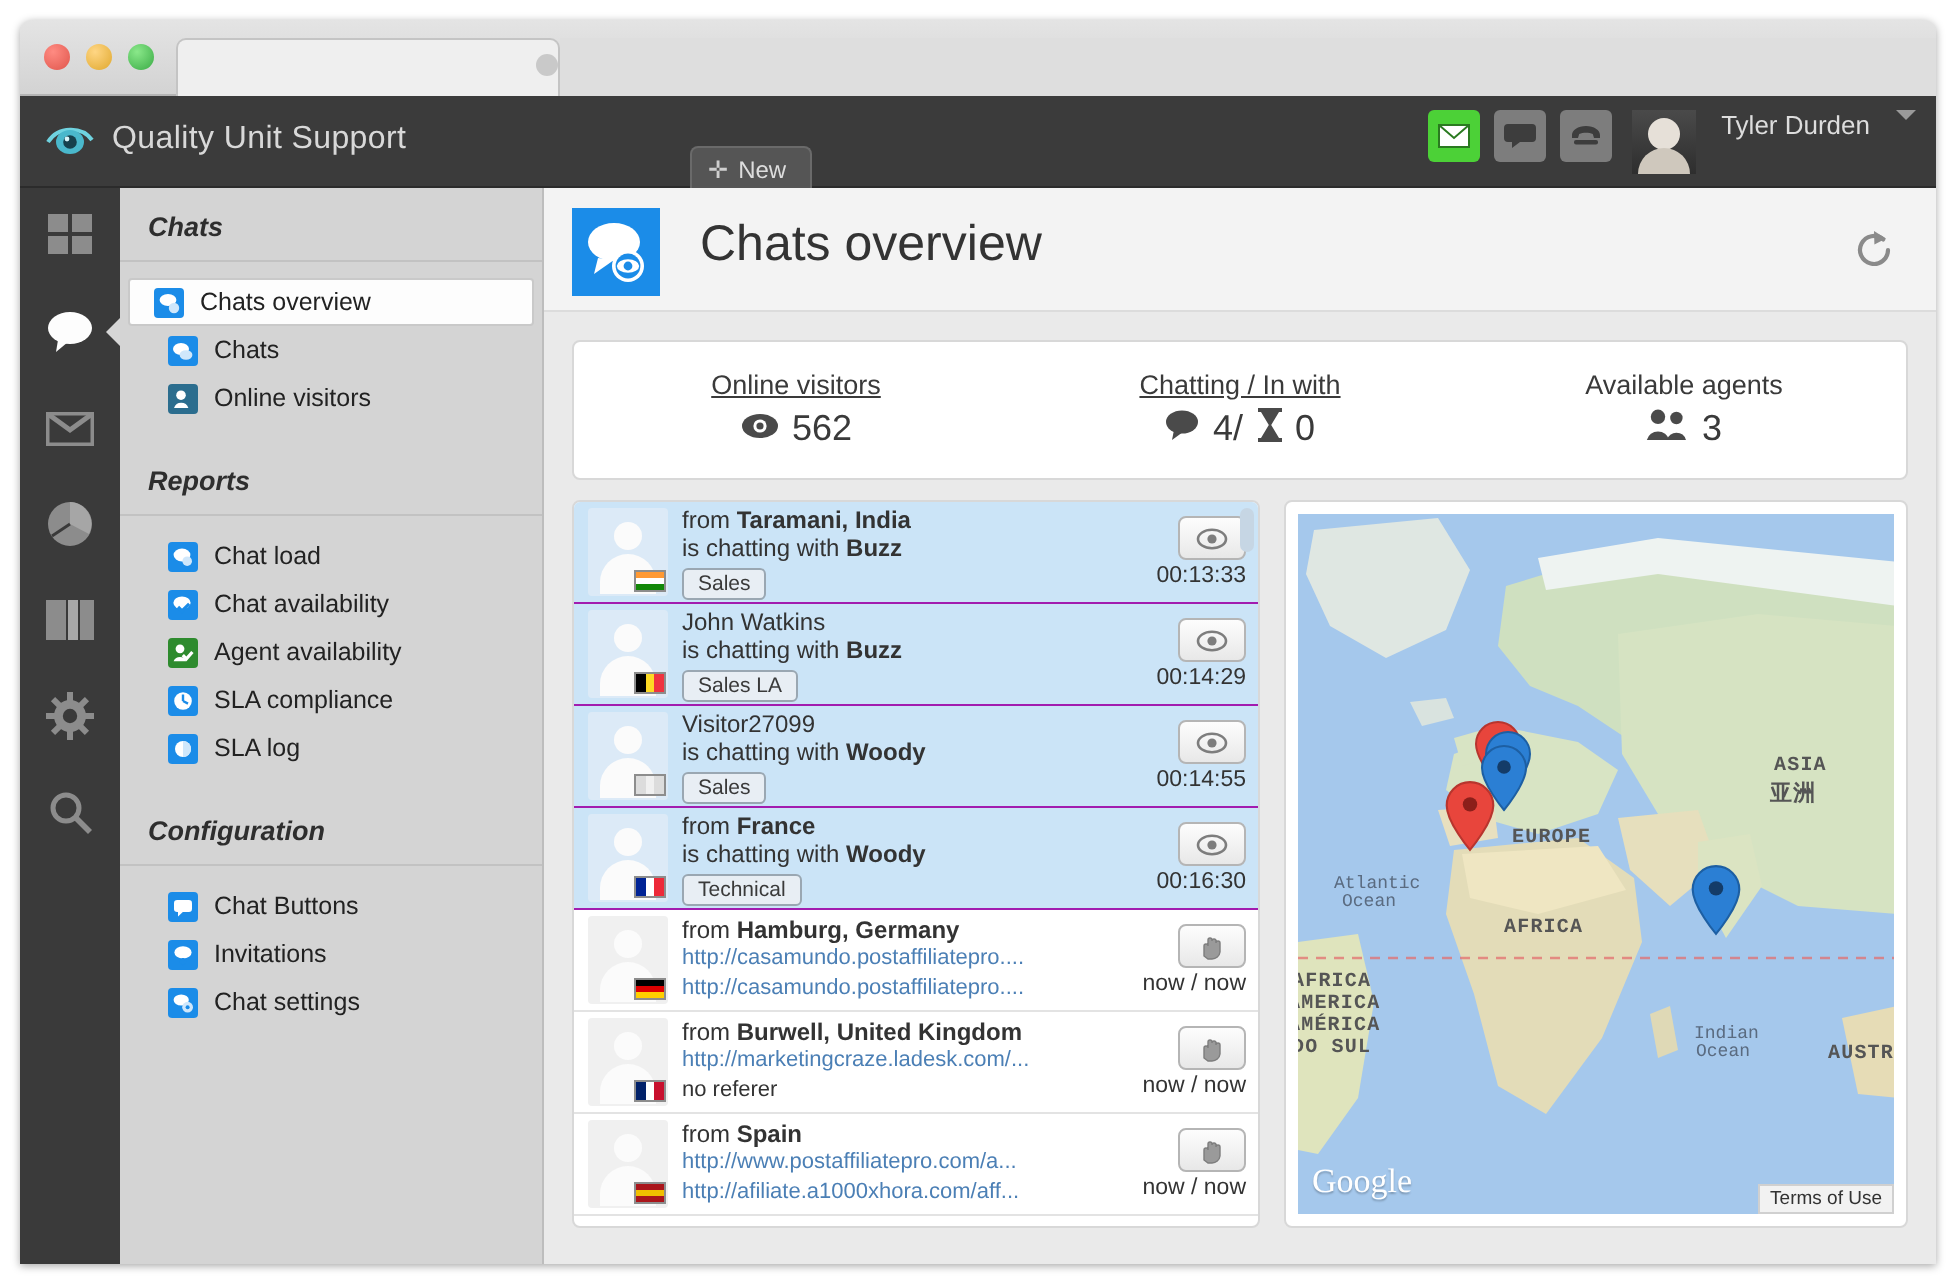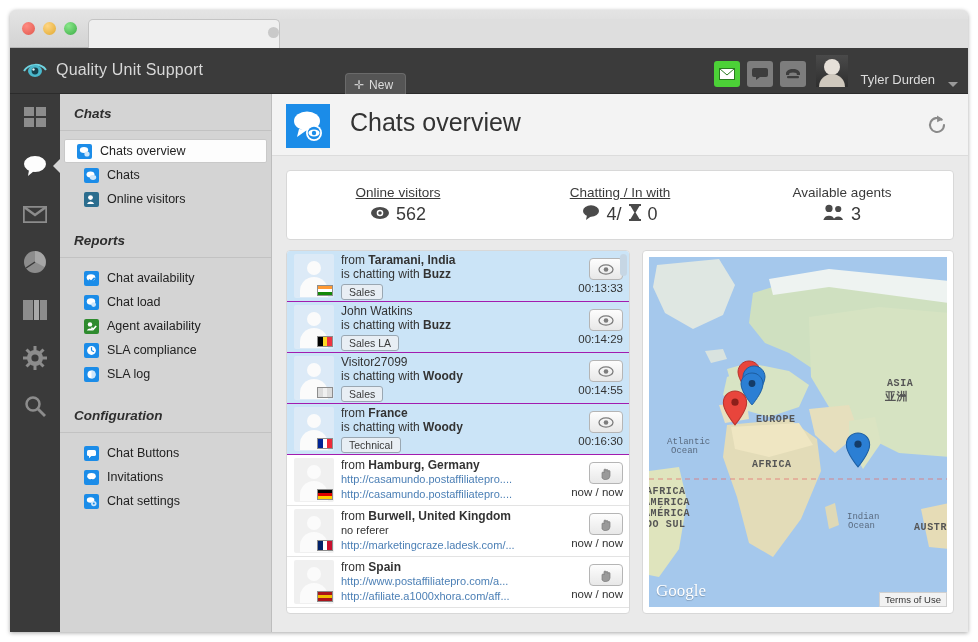--- a/index.html
+++ b/index.html
@@ -74,21 +74,21 @@
     height: 23px; padding: 0 12px 0 8px;
     background: #555; color: #ddd; font-size: 12px;
     border: 1px solid #6a6a6a; border-bottom: none;
     border-radius: 4px 4px 0 0;
     display: flex; align-items: center; gap: 5px;
     cursor: pointer;
   }
   #new-plus-icon { font-size: 12px; color: #cfcfcf; }
   #header-right {
     position: absolute; right: 10px; top: 7px;
-    display: flex; align-items: flex-end; gap: 7px;
+    display: flex; align-items: flex-start; gap: 7px;
   }
   .hdr-icon-btn {
     width: 26px; height: 26px; border-radius: 3px;
     display: flex; align-items: center; justify-content: center;
     cursor: pointer;
   }
   .hdr-icon-btn.green { background: #4cd137; }
   .hdr-icon-btn.grey  { background: #7d7d7d; }
   #avatar {
     width: 32px; height: 32px; margin-left: 3px;
@@ -446,34 +446,34 @@
           </span>
           <span>Online visitors</span>
         </div>
       </div>
 
       <div class="nav-section-title">Reports</div>
       <div class="nav-group">
         <div class="nav-item">
           <span class="nav-ico blue">
             <svg width="11" height="11" viewBox="0 0 11 11">
+                <ellipse cx="5" cy="4.5" rx="4.2" ry="3.2" fill="#fff"></ellipse>
+                <circle cx="7.6" cy="7.6" r="2.4" fill="#cfe7fb"></circle>
+              </svg>
+          </span>
+          <span>Chat load</span>
+        </div>
+        <div class="nav-item">
+          <span class="nav-ico blue">
+            <svg width="11" height="11" viewBox="0 0 11 11">
                 <ellipse cx="5" cy="4.4" rx="4.3" ry="3.2" fill="#fff"></ellipse>
                 <path d="M3 6.5 l2 2 l3.6 -3.6" stroke="#1b8ce8" stroke-width="1.6" fill="none"></path>
               </svg>
           </span>
           <span>Chat availability</span>
-        </div>
-        <div class="nav-item">
-          <span class="nav-ico blue">
-            <svg width="11" height="11" viewBox="0 0 11 11">
-                <ellipse cx="5" cy="4.5" rx="4.2" ry="3.2" fill="#fff"></ellipse>
-                <circle cx="7.6" cy="7.6" r="2.4" fill="#cfe7fb"></circle>
-              </svg>
-          </span>
-          <span>Chat load</span>
         </div>
         <div class="nav-item">
           <span class="nav-ico green">
             <svg width="11" height="11" viewBox="0 0 11 11">
                 <circle cx="4" cy="3.4" r="2.2" fill="#fff"></circle>
                 <path d="M0.8 9.6 a3.5 3.5 0 0 1 6.4 0 z" fill="#fff"></path>
                 <path d="M5.4 6.6 l1.8 1.8 l3 -3.4" stroke="#fff" stroke-width="1.6" fill="none"></path>
               </svg>
           </span>
           <span>Agent availability</span>
@@ -760,22 +760,22 @@
               <span class="row-flag">
                 <i style="background:#012169"></i>
                   <i style="background:#ffffff"></i>
                   <i style="background:#c8102e"></i>
               </span>
             </div>
             <div class="row-main">
               <div class="row-line1">
                 <span>from </span><b>Burwell, United Kingdom</b>
               </div>
+              <div class="row-url">http://marketingcraze.ladesk.com/...</div>
               <div class="row-url plain">no referer</div>
-              <div class="row-url">http://marketingcraze.ladesk.com/...</div>
             </div>
             <div class="row-right">
               <span class="eye-button">
                 <svg width="16" height="13" viewBox="0 0 16 13">
                   <path d="M4 11 L4 6 a1 1 0 0 1 2 0 L6 3 a1 1 0 0 1 2 0 L8 3.5 a1 1 0 0 1 2 0 L10 4.5 a1 1 0 0 1 2 0 L12 9 a4 4 0 0 1 -4 3.5 L6 12.5 Z" fill="#9a9a9a" stroke="#7d7d7d" stroke-width=".7"></path>
                 </svg>
               </span>
               <span class="row-time">now / now</span>
             </div>
           </div>

